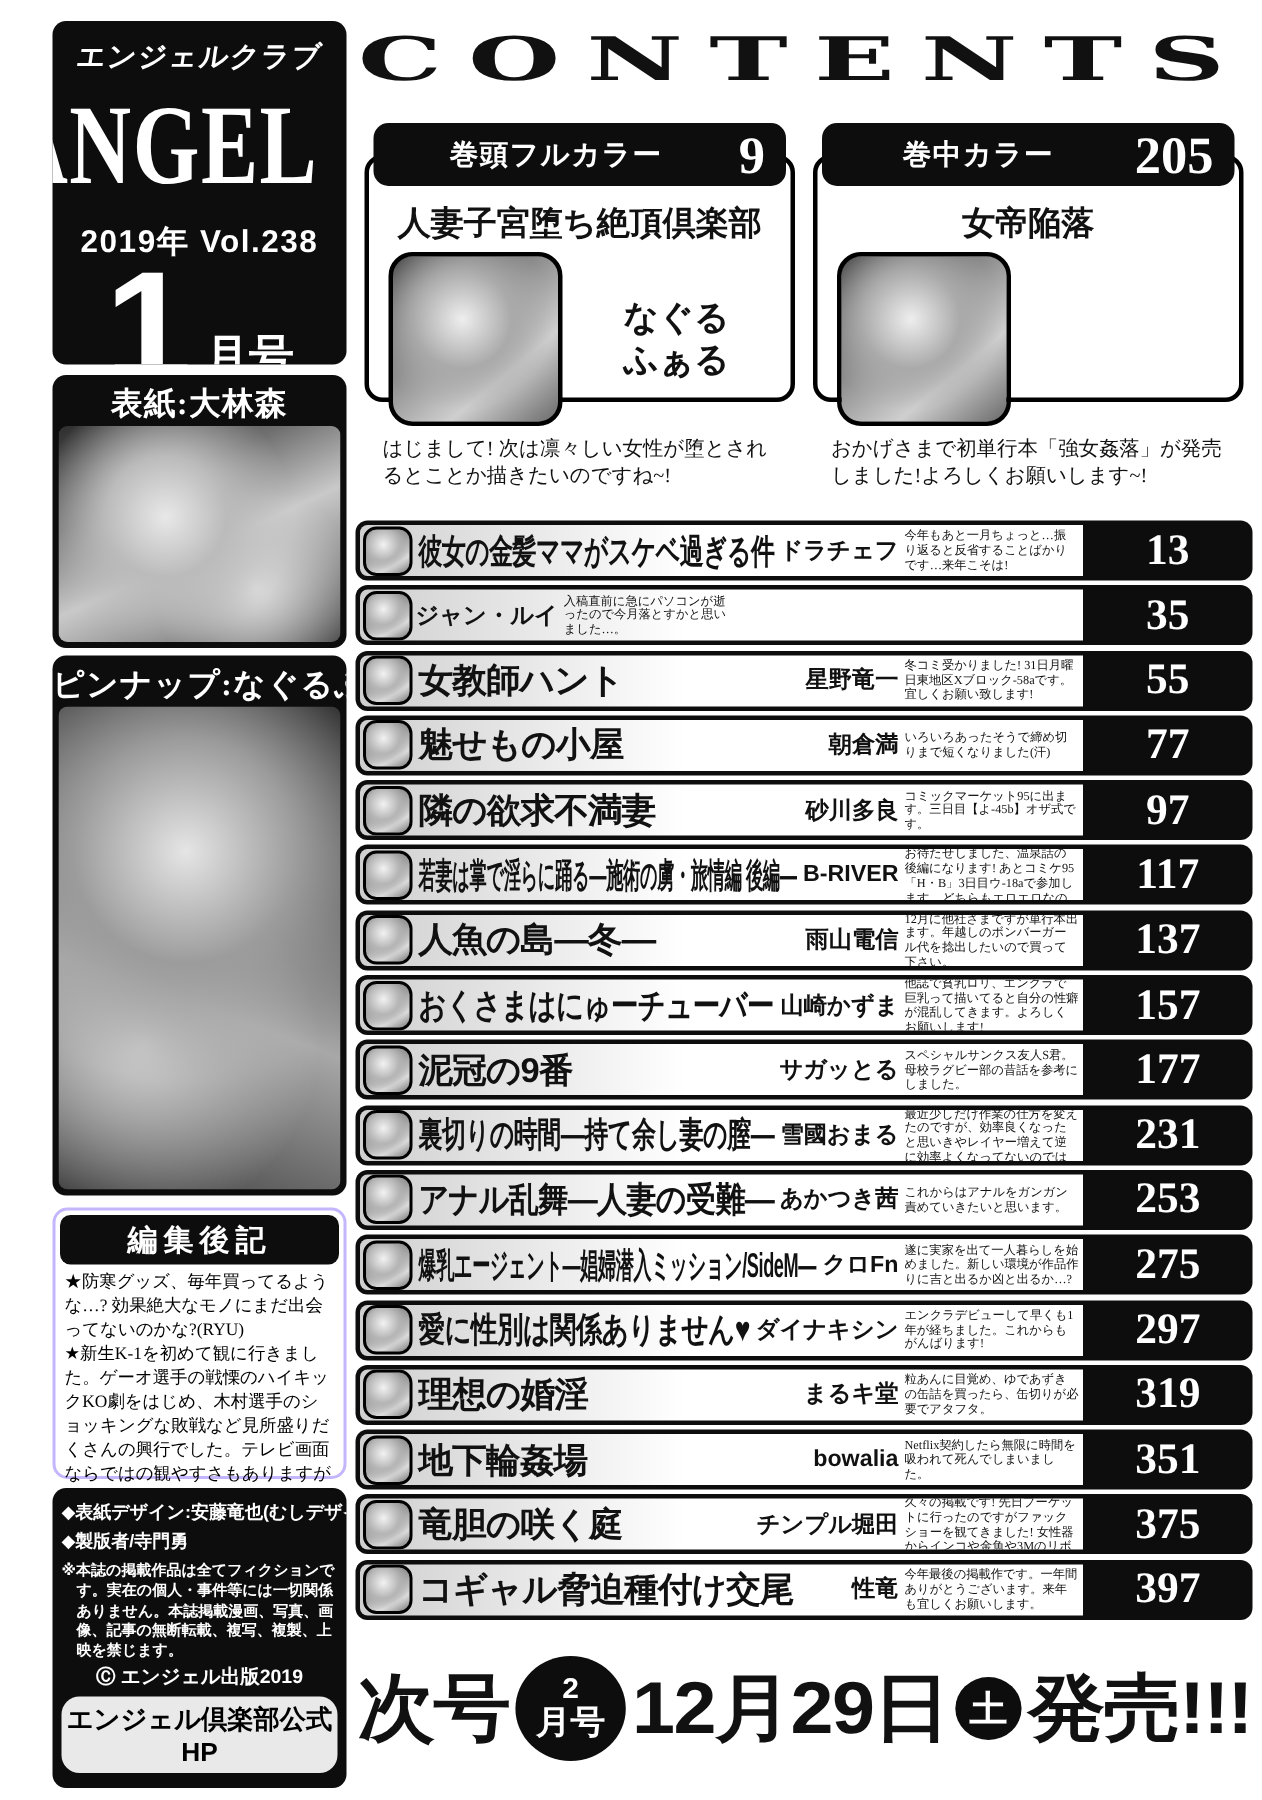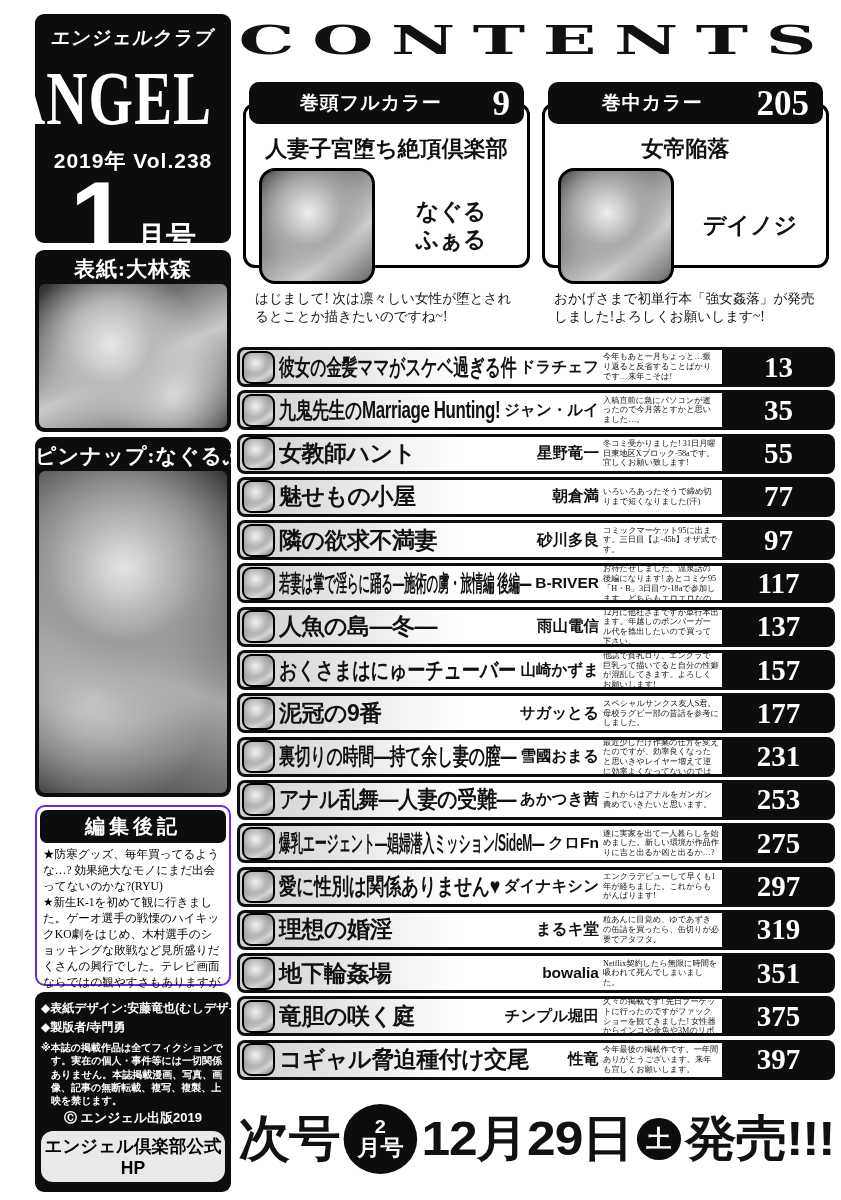--- a/index.html
+++ b/index.html
@@ -26,21 +26,21 @@
   .art { position:absolute; left:4px; right:4px; bottom:4px; border-radius:6px; }
   .cover-art { top:34px; background:
       radial-gradient(circle at 38% 42%, #e8e8e8 0%, #bbb 28%, rgba(0,0,0,0) 60%),
       radial-gradient(circle at 70% 75%, #ddd 0%, rgba(0,0,0,0) 40%),
       linear-gradient(155deg,#2e2e2e 0%, #6f6f6f 30%, #c9c9c9 55%, #8a8a8a 78%, #4a4a4a 100%); }
   .pinup-art { top:34px; background:
       radial-gradient(circle at 45% 30%, #e5e5e5 0%, #9c9c9c 30%, rgba(0,0,0,0) 62%),
       radial-gradient(circle at 30% 70%, #cfcfcf 0%, rgba(0,0,0,0) 45%),
       linear-gradient(200deg,#1d1d1d 0%, #585858 35%, #a8a8a8 60%, #3c3c3c 100%); }
 
-  .postscript { position:absolute; left:0; top:805px; width:196px; height:181px; background:#fff; border:2px solid #6d28d9; border-radius:10px; padding:3px; }
+  .postscript { position:absolute; left:0; top:805px; width:196px; height:181px; background:#fff; border:2px solid #c4b5fd; border-radius:10px; padding:3px; }
   .postscript-title { background:#0d0d0d; color:#fff; border-radius:7px; text-align:center; font-size:20px; font-weight:bold; padding:3px 0; letter-spacing:4px; }
   .postscript-body { font-family:"Liberation Serif","DejaVu Serif",serif; font-size:11.6px; line-height:1.38; padding:4px 3px; white-space:pre-line; color:#000; }
 
   .bottom-blk { top:992px; height:200px; padding:7px 6px 0; }
   .credit-line { font-size:12px; font-weight:bold; line-height:1.55; white-space:nowrap; }
   .disclaimer { font-size:10px; font-weight:bold; line-height:1.32; margin-top:5px; padding-left:1em; text-indent:-1em; }
   .copyright { text-align:center; font-size:13px; font-weight:bold; margin-top:2px; }
   .hp-btn { display:block; margin:4px auto 0; width:184px; background:#e9e9e9; color:#000; border:none; border-radius:12px; font-size:17.5px; font-weight:bold; padding:3px 0; text-align:center; }
 
   
@@ -156,41 +156,39 @@
 
     <div class="feature">
       <div class="feature-bar">
         <span class="feature-section">巻中カラー</span>
         <span class="feature-page">205</span>
       </div>
       <div class="feature-body">
         <div class="feature-title-wrap"><span class="feature-title fit-shrink" style="transform-origin: left center; transform: scaleX(1);">女帝陥落</span></div>
         <div class="feature-mid">
           <div class="feature-thumb"></div>
-          <div class="feature-author">デイノジ</div>
         </div>
         <div class="feature-comment">おかげさまで初単行本「強女姦落」が発売しました!よろしくお願いします~!</div>
       </div>
     </div>
   </div>
 
   <div class="toc" id="toc-list">
       <div class="toc-row">
     <div class="row-inner">
       <div class="row-icon"></div>
       <div class="row-title-wrap"><span class="row-title fit-shrink" style="transform-origin: left center; transform: scaleX(0.692982);">彼女の金髪ママがスケベ過ぎる件</span></div>
       <span class="row-author">ドラチェフ</span>
       <div class="row-comment">今年もあと一月ちょっと…振り返ると反省することばかりです…来年こそは!</div>
     </div>
     <div class="row-page">13</div>
   </div>
       <div class="toc-row">
     <div class="row-inner">
       <div class="row-icon"></div>
-      <div class="row-title-wrap"><span class="row-title fit-shrink" style="transform-origin: left center; transform: scaleX(0.734219);">九鬼先生のMarriage Hunting!</span></div>
       <span class="row-author">ジャン・ルイ</span>
       <div class="row-comment">入稿直前に急にパソコンが逝ったので今月落とすかと思いました…。</div>
     </div>
     <div class="row-page">35</div>
   </div>
       <div class="toc-row">
     <div class="row-inner">
       <div class="row-icon"></div>
       <div class="row-title-wrap"><span class="row-title fit-shrink" style="transform-origin: left center; transform: scaleX(1);">女教師ハント</span></div>
       <span class="row-author">星野竜一</span>

